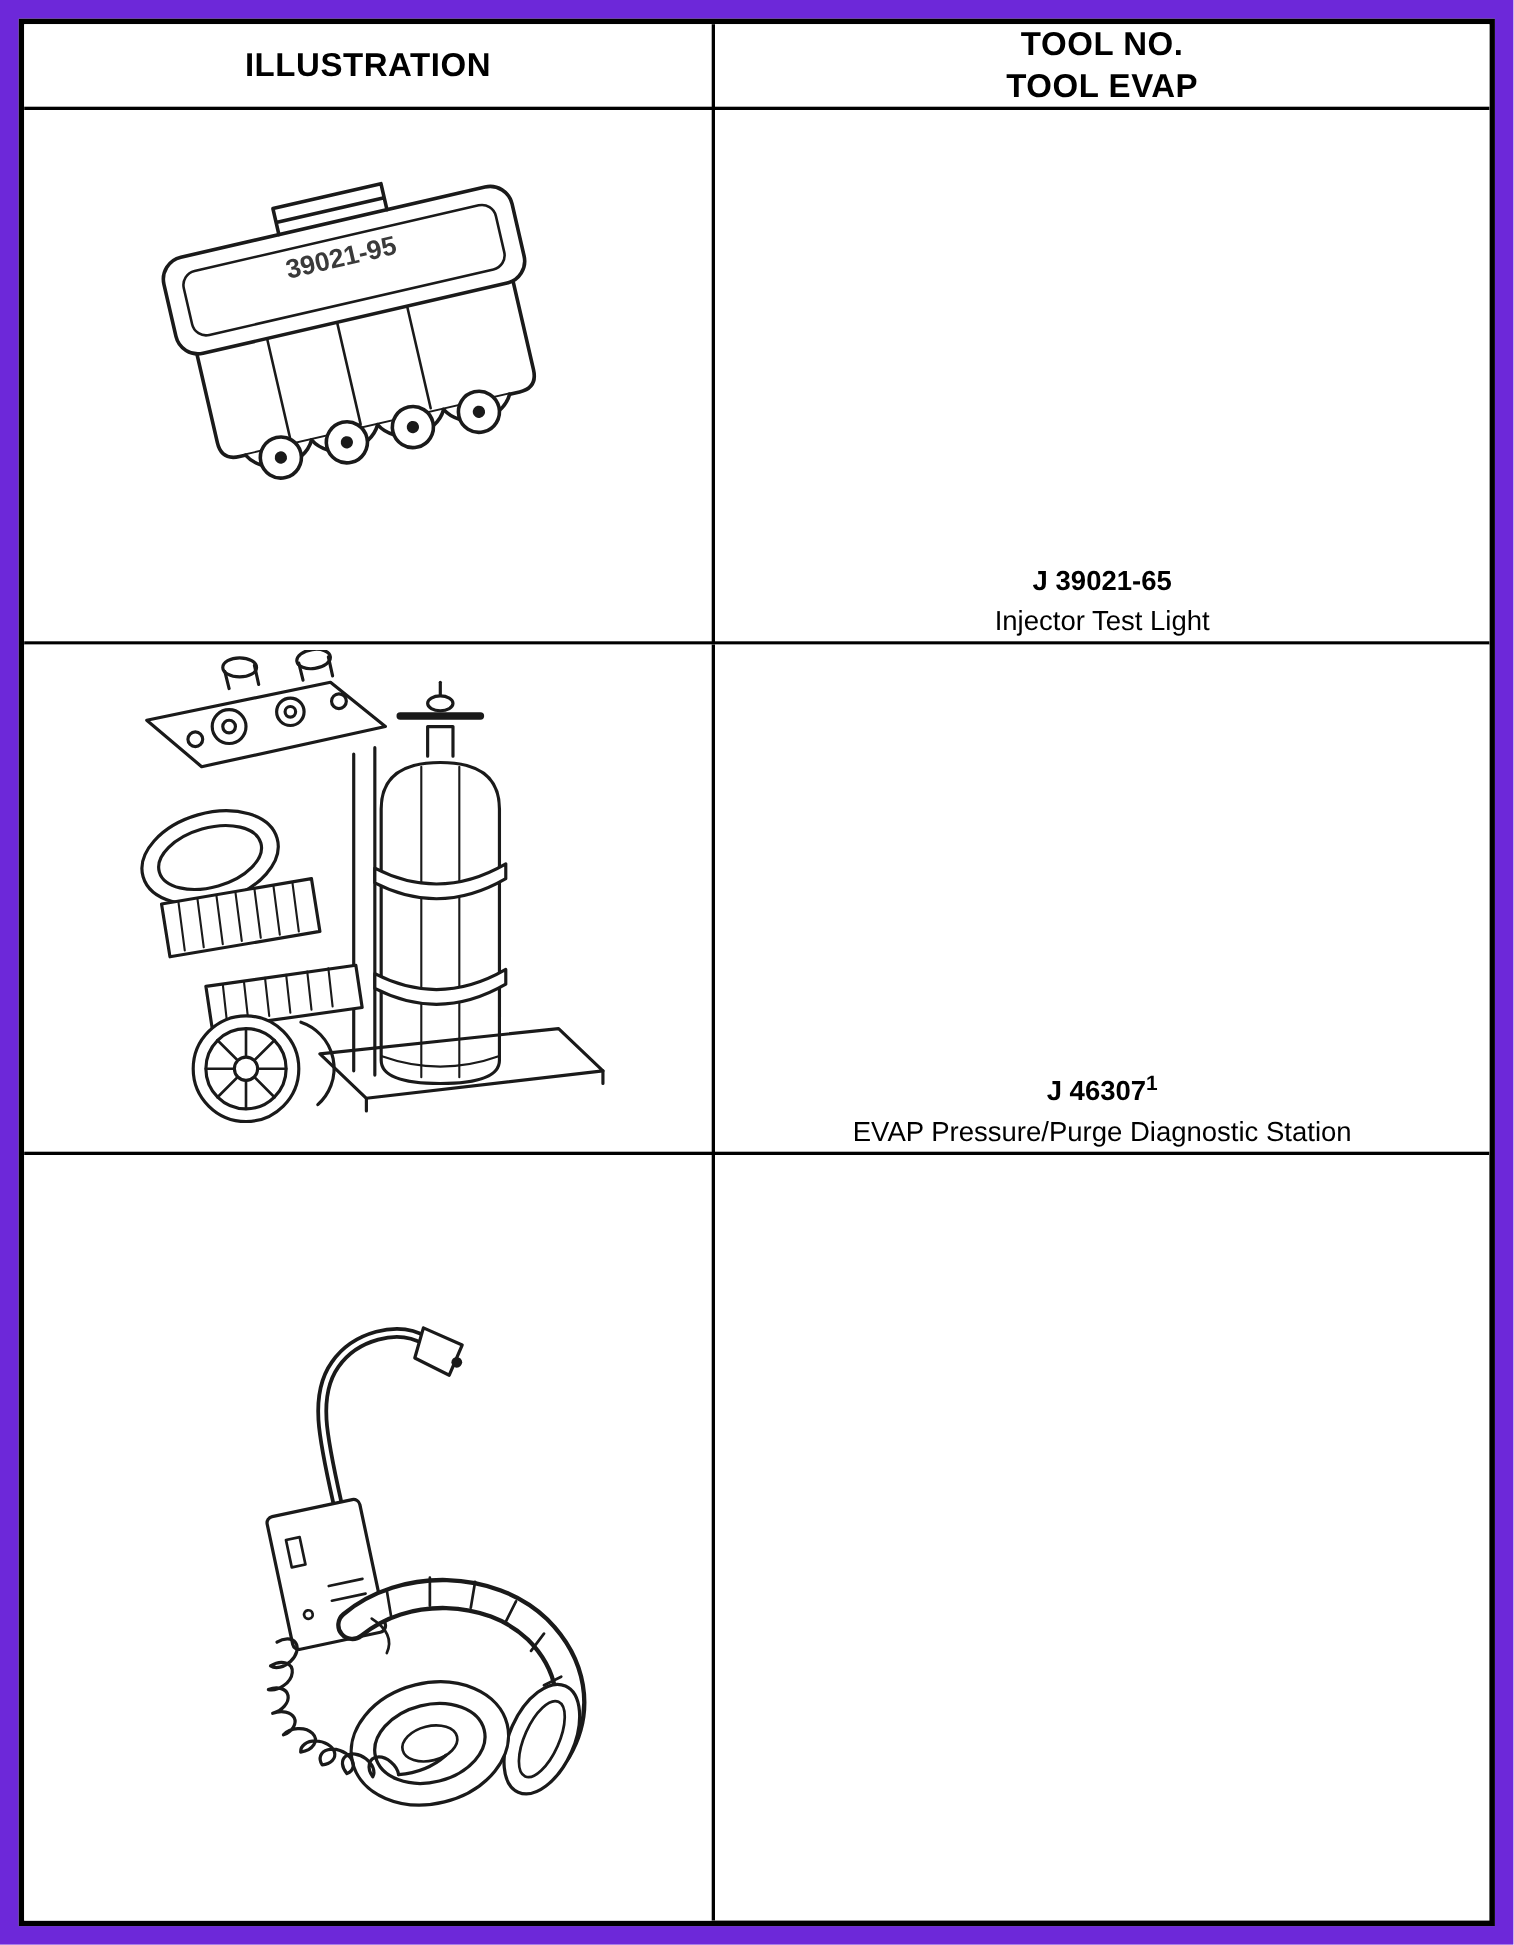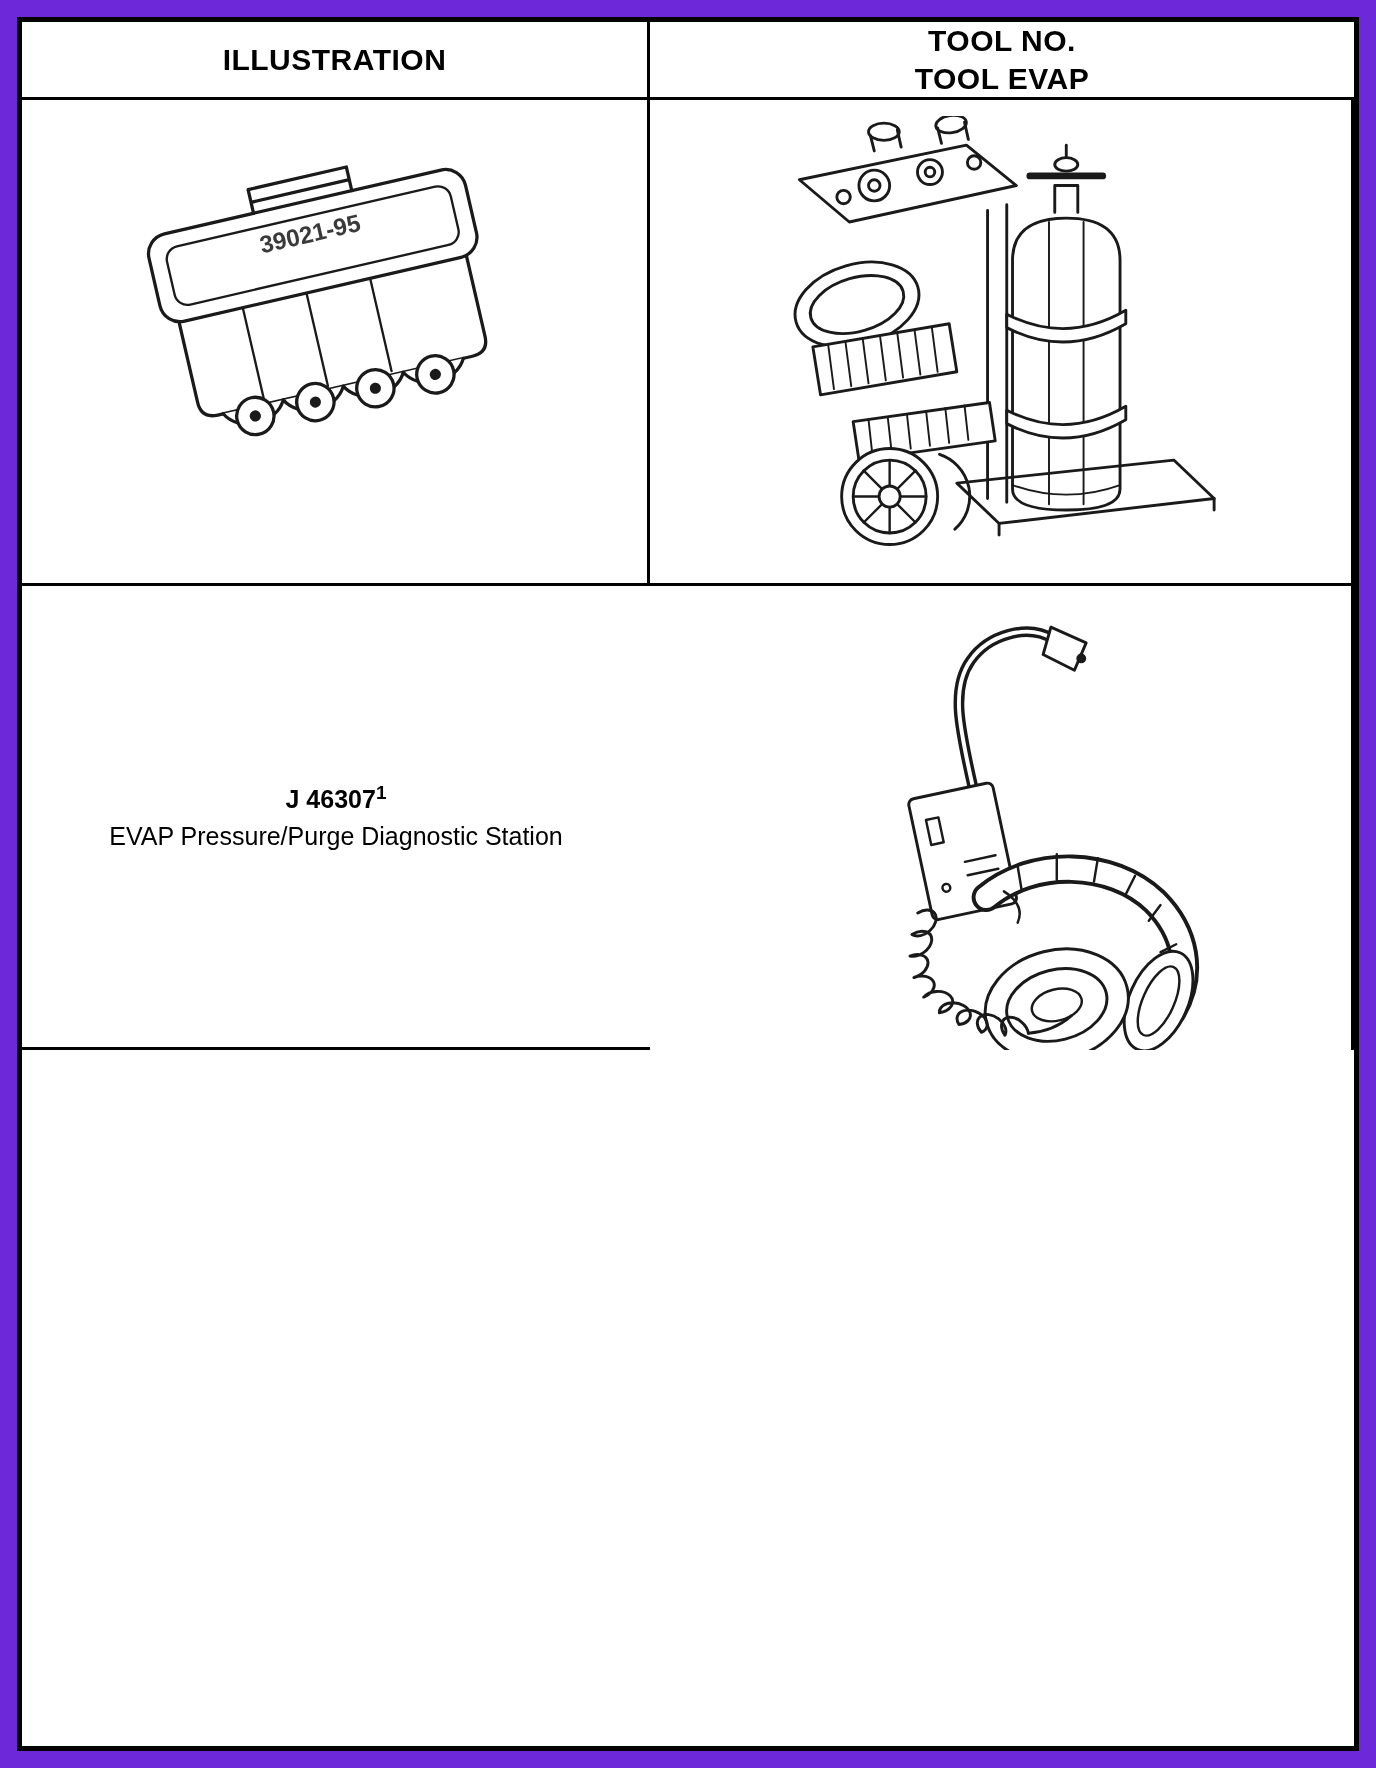--- a/index.html
+++ b/index.html
@@ -26,21 +26,21 @@
   }
   .cell {
     border-right: 3px solid #000;
     border-bottom: 3px solid #000;
     display: flex;
     align-items: center;
     justify-content: center;
     overflow: hidden;
     background: #fff;
   }
-  .cell.last-col { border-right: none; }
+  .cell.last-col { border-right: none; align-items: flex-end; }
   .cell.last-row { border-bottom: none; }
   .hdr {
     font-weight: bold;
     font-size: 30px;
     letter-spacing: 0.5px;
     text-align: center;
     line-height: 1.25;
   }
   .toolinfo { text-align: center; font-size: 25px; line-height: 1.45; }
   .tool-no { font-weight: bold; }
@@ -84,20 +84,26 @@
             <circle cx="261" cy="268" r="20"></circle>
             <circle cx="327" cy="268" r="20"></circle>
             <circle cx="129" cy="268" r="6" fill="#1a1a1a" stroke="none"></circle>
             <circle cx="195" cy="268" r="6" fill="#1a1a1a" stroke="none"></circle>
             <circle cx="261" cy="268" r="6" fill="#1a1a1a" stroke="none"></circle>
             <circle cx="327" cy="268" r="6" fill="#1a1a1a" stroke="none"></circle>
           </g>
         </g>
         <text x="230" y="100" transform="rotate(-13 230 210)" text-anchor="middle" font-size="26" font-weight="bold" fill="#3a3a3a">39021-95</text>
       </svg>
+    </div>
+    <div class="cell last-col">
+      <div class="toolinfo">
+        <div class="tool-no"><span>J 39021-65</span><sup></sup></div>
+        <div class="tool-name">Injector Test Light</div>
+      </div>
     </div>
 
     <div class="cell">
       <svg viewBox="0 0 500 470" width="480" height="452">
         <g fill="#fff" stroke="#1a1a1a" stroke-width="3" stroke-linejoin="round" stroke-linecap="round">
           <g>
             <path d="M236 98 L236 398 M256 92 L256 402" fill="none"></path>
           </g>
           <g>
             <path d="M40 66 L214 30 L266 72 L92 110 Z"></path>

